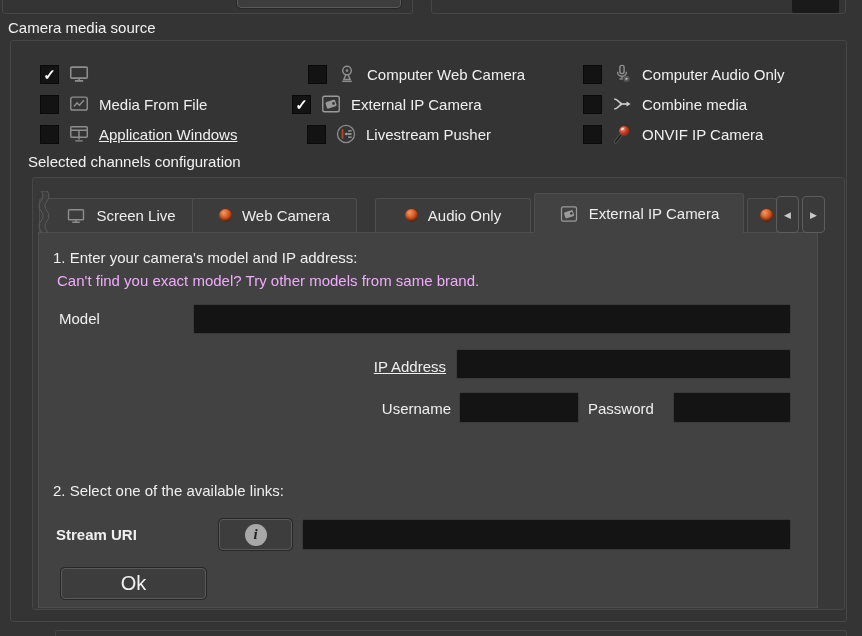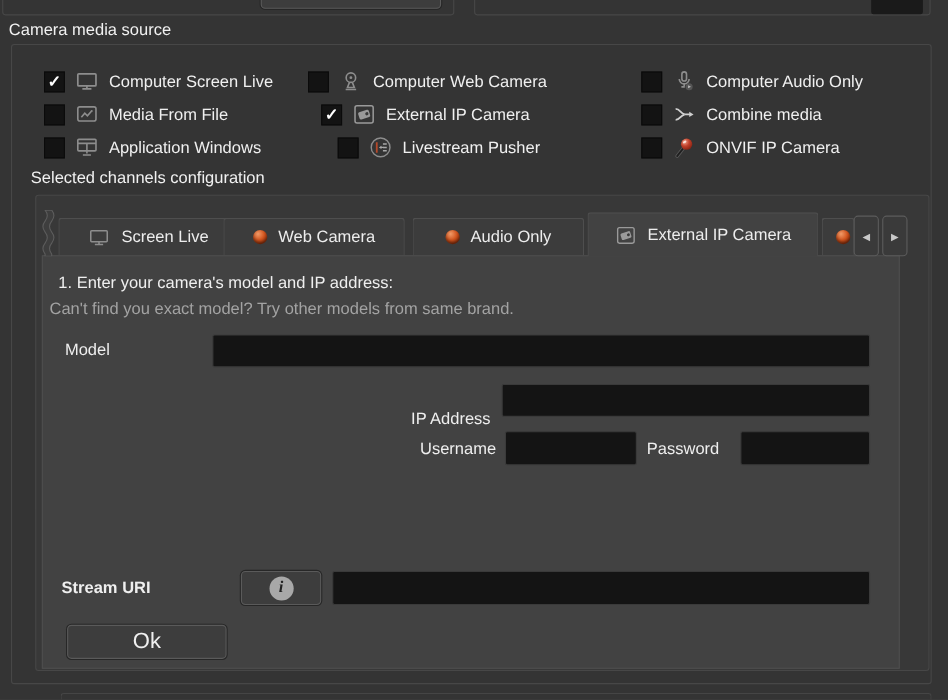--- a/index.html
+++ b/index.html
@@ -60,23 +60,22 @@
 <div class="chk-item" style="left:40px;top:62px;">
   <span class="cb">
       <span class="tick">✓</span>
     </span>
   <span class="ico">
     <svg width="22" height="22" viewBox="0 0 24 24" fill="none" stroke="#8d8d8d" stroke-width="1.7">
         <rect x="3" y="4.5" width="18" height="12" rx="1"></rect>
         <path d="M12 16.5v3M7.5 19.5h9"></path>
       </svg>
   </span>
-  <span>Computer Screen Live</span>
-</div>
-<div class="chk-item" style="left:280px;top:62px;">
+</div>
+<div class="chk-item" style="left:308px;top:62px;">
   <span class="cb"></span>
   <span class="ico">
     <svg width="22" height="22" viewBox="0 0 24 24" fill="none" stroke="#8d8d8d" stroke-width="1.6">
         <circle cx="12" cy="8.3" r="4.7"></circle>
         <circle cx="12" cy="8.3" r="1.4" fill="#8d8d8d" stroke="none"></circle>
         <path d="M10.6 13l-2 5h6.8l-2-5"></path>
         <path d="M6.8 20h10.4"></path>
       </svg>
   </span>
   <span>Computer Web Camera</span>
@@ -128,21 +127,21 @@
     <svg width="22" height="22" viewBox="0 0 24 24" fill="none" stroke="#cfcfcf" stroke-width="1.8">
         <path d="M3.5 6.5c4.5 0 5 5 9 5.3"></path>
         <path d="M3.5 17.5c4.5 0 5-5 9-5.3"></path>
         <path d="M12.5 12h5.5"></path>
         <path d="M17 9.3l4.3 2.7-4.3 2.7z" fill="#cfcfcf" stroke="none"></path>
       </svg>
   </span>
   <span>Combine media</span>
 </div>
 
-<div class="chk-item" style="left:40px;top:122px;">
+<div class="chk-item" style="left:40px;top:122px;text-decoration:underline;">
   <span class="cb"></span>
   <span class="ico">
     <svg width="22" height="22" viewBox="0 0 24 24" fill="none" stroke="#8d8d8d" stroke-width="1.6">
         <rect x="3" y="4" width="18" height="11.5" rx="1"></rect>
         <path d="M3 8h18M12 8v7.5"></path>
         <path d="M12 15.5v2.5M8 19.5h8"></path>
       </svg>
   </span>
   <span>Application Windows</span>
 </div>
@@ -181,30 +180,30 @@
 
 <div class="statictext" style="left:28px;top:153px;">Selected channels configuration</div>
 <div class="groupbox" style="left:32px;top:177px;width:813px;height:433px;background:#383838;"></div>
 
 <div class="abs" style="left:37px;top:191px;z-index:3;">
   <svg width="14" height="42" viewBox="0 0 14 42">
       <path d="M4 0 Q8 5 4 10 Q0 15 4 20 Q8 25 4 30 Q0 35 4 40 L4 42 L10 42 L10 40 Q6 35 10 30 Q14 25 10 20 Q6 15 10 10 Q14 5 10 0 Z" fill="#3e3e3e" stroke="#5c5c5c" stroke-width="1"></path>
     </svg>
 </div>
 
-<div class="tab" style="left:53px;width:164px;">
+<div class="tab" style="left:39px;width:164px;">
   <span class="ico" style="width:20px;height:20px;">
     <svg width="20" height="20" viewBox="0 0 24 24" fill="none" stroke="#8d8d8d" stroke-width="1.7">
         <rect x="3" y="4.5" width="18" height="12" rx="1"></rect>
         <path d="M12 16.5v3M7.5 19.5h9"></path>
       </svg>
   </span>
   <span>Screen Live</span>
 </div>
-<div class="tab" style="left:203px;width:165px;">
+<div class="tab" style="left:192px;width:165px;">
   <span class="dot"></span>
   <span>Web Camera</span>
 </div>
 <div class="tab" style="left:375px;width:156px;">
   <span class="dot"></span>
   <span>Audio Only</span>
 </div>
 <div class="tab active" style="left:534px;width:210px;">
   <span class="ico" style="width:20px;height:20px;">
     <svg width="20" height="20" viewBox="0 0 24 24">
@@ -222,33 +221,34 @@
 </div>
 <div class="scrollbtn" style="left:776px;">
   <span>◀</span>
 </div>
 <div class="scrollbtn" style="left:802px;">
   <span>▶</span>
 </div>
 
 <div class="panel">
   <div class="statictext" style="left:14px;top:16px;">1. Enter your camera's model and IP address:</div>
-  <div class="statictext" style="left:6px;top:39px;color:#a3a3a3;">Can't find you exact model? Try other models from same brand.</div>
+  <div class="statictext" style="left:18px;top:39px;color:#f0abfc;">Can't find you exact model? Try other models from same brand.</div>
 
   <div class="statictext" style="left:20px;top:77px;">Model</div>
   <input class="txt" style="left: 154px; top: 71px; width: 598px; height: 30px;" value="">
 
-  <div class="statictext right" style="left:262px;top:139px;width:145px;">IP Address</div>
+  <div class="statictext right" style="left:262px;top:125px;width:145px;text-decoration:underline;">IP Address</div>
   <input class="txt" style="left: 417px; top: 116px; width: 335px; height: 30px;" value="">
 
   <div class="statictext right" style="left:312px;top:167px;width:100px;">Username</div>
   <input class="txt" style="left: 420px; top: 159px; width: 120px; height: 31px;" value="">
   <div class="statictext" style="left:549px;top:167px;">Password</div>
   <input class="txt" style="left: 634px; top: 159px; width: 118px; height: 31px;" value="">
 
+  <div class="statictext" style="left:14px;top:249px;">2. Select one of the available links:</div>
 
   <div class="statictext" style="left:17px;top:293px;font-weight:bold;">Stream URI</div>
   <div class="btn" style="position:absolute;left:180px;top:286px;width:73px;height:31px;">
     <span class="info-circle">i</span>
   </div>
   <input class="txt" style="left: 263px; top: 286px; width: 489px; height: 31px;" value="">
 
   <div class="btn" style="position:absolute;left:22px;top:335px;width:145px;height:31px;font-size:20px;">
     <span>Ok</span>
   </div>

